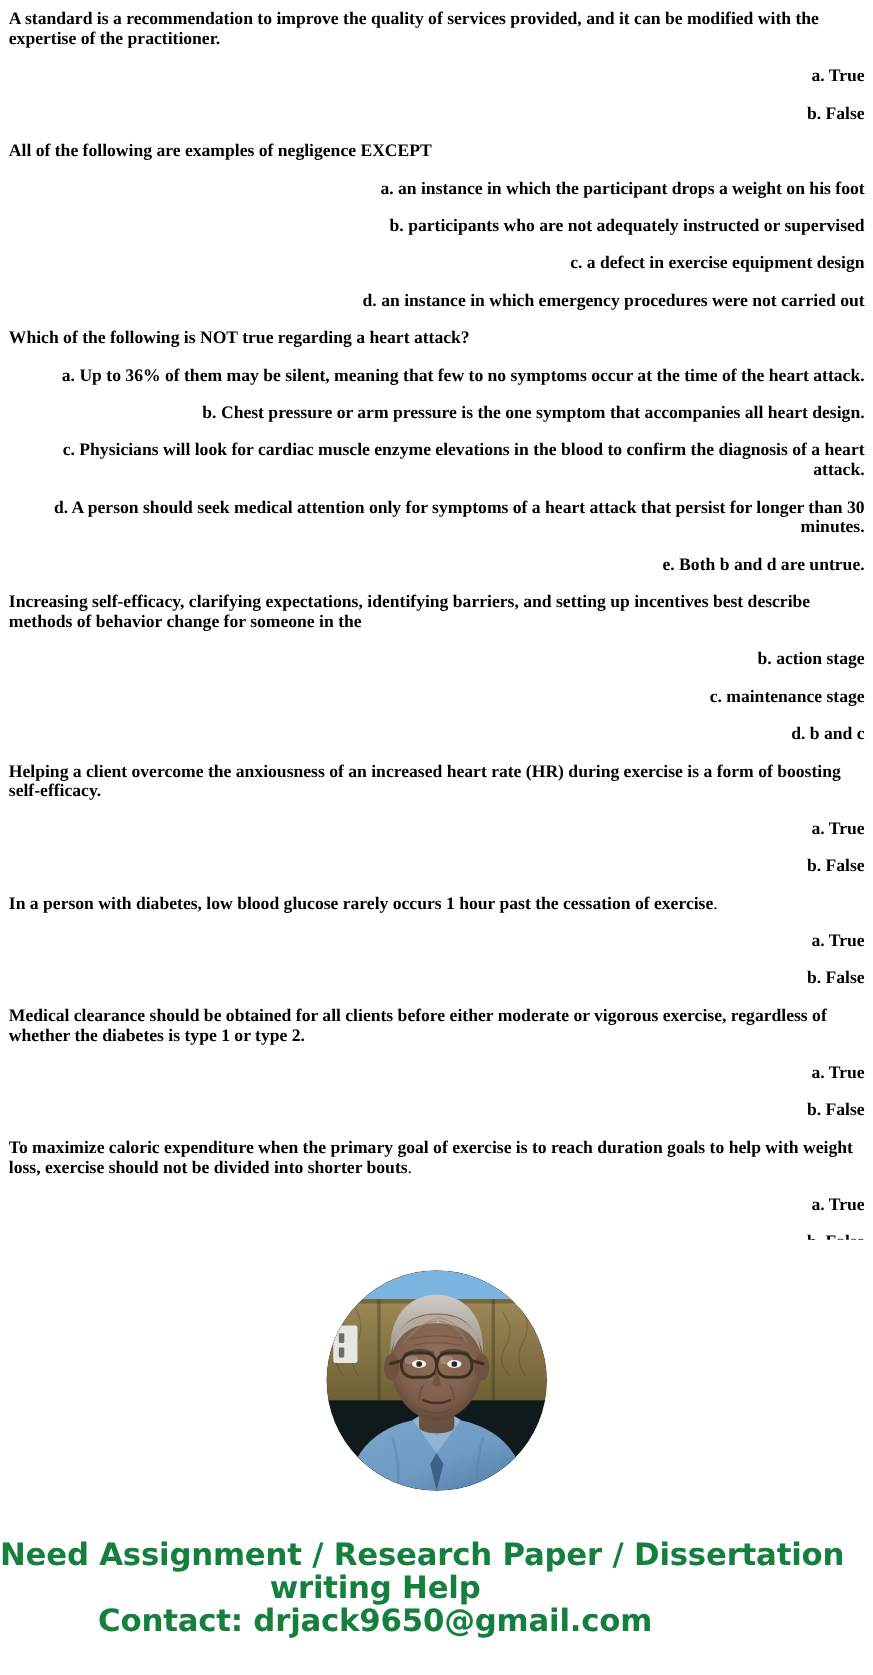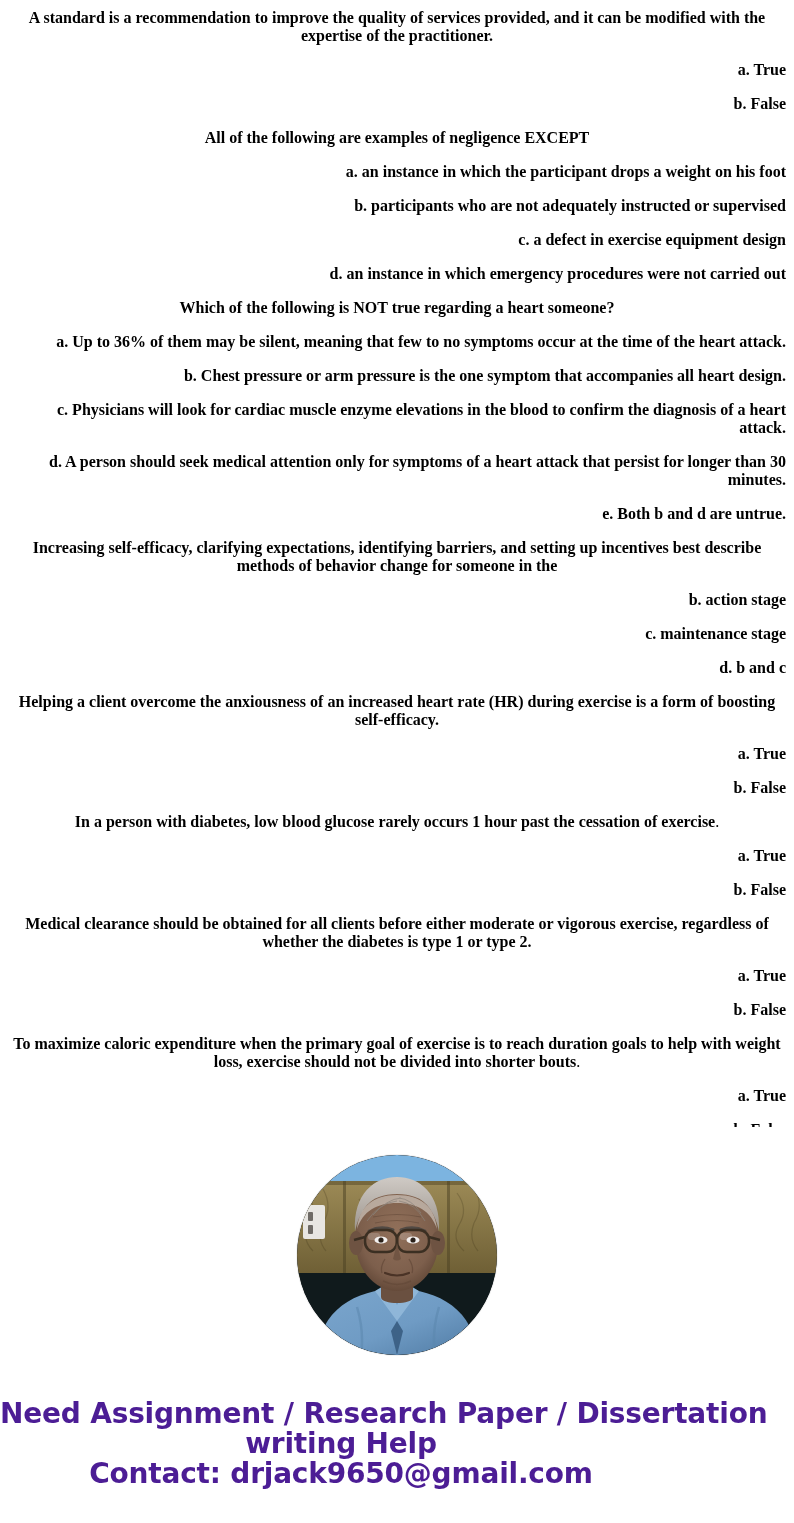--- a/index.html
+++ b/index.html
@@ -36,21 +36,21 @@
     margin: 0;
     padding: 0;
   }
 
   .q-stem {
     font-size: 16px;
     line-height: 18px;
     font-weight: bold;
     margin: 0 0 0 0;
     padding: 9px 0 0 0;
-    text-align: center;
+    text-align: left;
   }
   .q-stem .unbold {
     font-weight: normal;
   }
 
   .q-option {
     font-size: 16px;
     line-height: 18px;
     font-weight: bold;
     margin: 0;
@@ -96,21 +96,21 @@
   #promo {
     position: absolute;
     left: 0;
     top: 1399px;
     width: 682px;
     text-align: center;
     font-family: "DejaVu Sans", "Liberation Sans", sans-serif;
     font-weight: bold;
     font-size: 28px;
     line-height: 30px;
-    color: #4c1d95;
+    color: #15803d;
     letter-spacing: -0.2px;
   }
   #promo .promo-line {
     display: block;
     white-space: nowrap;
   }
 </style>
 </head>
 <body>
 
@@ -125,21 +125,21 @@
 
     <div class="q-block">
       <p class="q-stem"><span>All of the following are examples of negligence EXCEPT</span><span class="unbold"></span></p>
       <p class="q-option">a. an instance in which the participant drops a weight on his foot</p>
       <p class="q-option">b. participants who are not adequately instructed or supervised</p>
       <p class="q-option">c. a defect in exercise equipment design</p>
       <p class="q-option">d. an instance in which emergency procedures were not carried out</p>
     </div>
 
     <div class="q-block">
-      <p class="q-stem"><span>Which of the following is NOT true regarding a heart someone?</span><span class="unbold"></span></p>
+      <p class="q-stem"><span>Which of the following is NOT true regarding a heart attack?</span><span class="unbold"></span></p>
       <p class="q-option">a. Up to 36% of them may be silent, meaning that few to no symptoms occur at the time of the heart attack.</p>
       <p class="q-option">b. Chest pressure or arm pressure is the one symptom that accompanies all heart design.</p>
       <p class="q-option">c. Physicians will look for cardiac muscle enzyme elevations in the blood to confirm the diagnosis of a heart attack.</p>
       <p class="q-option">d. A person should seek medical attention only for symptoms of a heart attack that persist for longer than 30 minutes.</p>
       <p class="q-option">e. Both b and d are untrue.</p>
     </div>
 
     <div class="q-block">
       <p class="q-stem"><span>Increasing self-efficacy, clarifying expectations, identifying barriers, and setting up incentives best describe methods of behavior change for someone in the</span><span class="unbold"></span></p>
       <p class="q-option">b. action stage</p>

